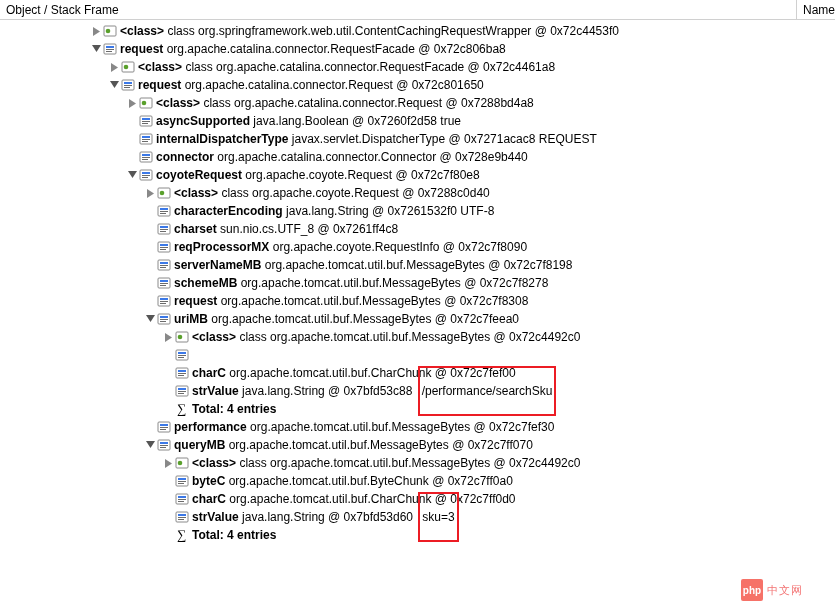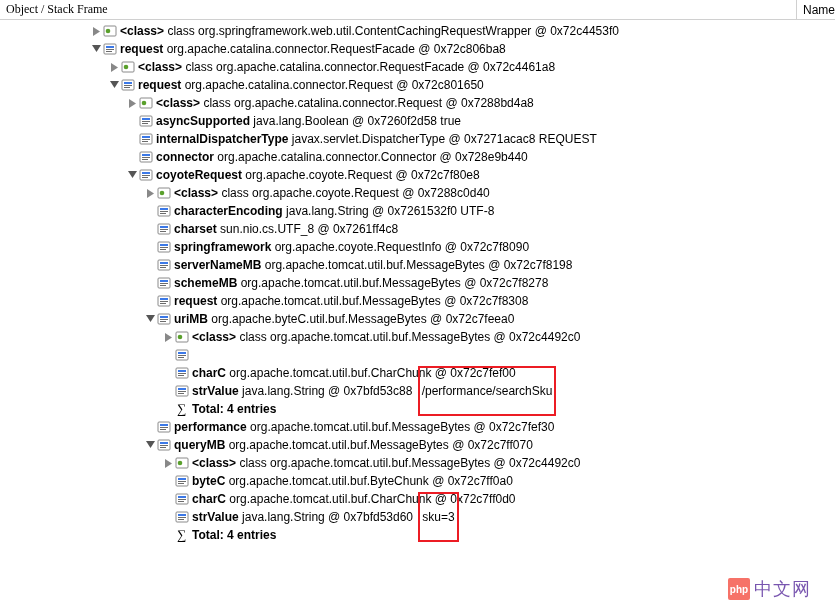--- a/index.html
+++ b/index.html
@@ -21,21 +21,20 @@
   align-items: center;
   font-size: 12px;
 }
 .header .col-obj {
   width: 800px;
   padding-left: 6px;
   border-right: 1px solid #d0d0d0;
   height: 100%;
   display: flex;
   align-items: center;
-  font-family: Liberation Serif, serif;
 }
 .header .col-name {
   flex: 1;
   padding-left: 6px;
 }
 .tree { padding: 2px 0 0 0; }
 .row {
   display: flex;
   align-items: center;
   height: 18px;
@@ -64,39 +63,39 @@
 .icon svg { width: 14px; height: 14px; }
 .label { display: inline; }
 .bold { font-weight: bold; }
 .boxed {
   border: 2px solid #ec1c24;
   padding: 16px 2px;
   margin-left: 2px;
 }
 .watermark {
   position: absolute;
-  right: 24px;
+  right: 32px;
   bottom: 8px;
   opacity: 0.75;
   display: flex;
   align-items: center;
   gap: 4px;
 }
 .watermark .logo {
   width: 22px; height: 22px;
   background: #f44336;
   border-radius: 2px;
   color: #fff;
   font-size: 10px;
   font-weight: bold;
   display: flex;
   align-items: center;
   justify-content: center;
 }
-.watermark .txt { color: #4c1d95; font-size: 18px; letter-spacing: 1px; text-align: center; }
+.watermark .txt { color: #ef4444; font-size: 11px; letter-spacing: 1px; text-align: center; }
 </style>
 </head>
 <body>
 
 <div class="header">
   <div class="col-obj">Object / Stack Frame</div>
   <div class="col-name">Name</div>
 </div>
 
 <div class="tree" id="tree">
@@ -292,21 +291,21 @@
         <svg width="9" height="9"></svg>
       </span>
       <span class="icon">
         <svg viewBox="0 0 14 14">
           <rect x="1" y="2" width="12" height="10" rx="1" fill="#fff" stroke="#8a8a8a"></rect>
           <rect x="3" y="4" width="8" height="2" fill="#3b78e7"></rect>
           <rect x="3" y="7" width="8" height="1" fill="#6b6b6b"></rect>
           <rect x="3" y="9" width="6" height="1" fill="#6b6b6b"></rect>
         </svg>
       </span>
-      <span class="label"><span class="bold">springframework</span><span> org.apache.coyote.RequestInfo @ 0x72c7f8090</span></span>
+      <span class="label"><span class="bold">reqProcessorMX</span><span> org.apache.coyote.RequestInfo @ 0x72c7f8090</span></span>
     </div>
     <div class="row">
       <span class="indent" style="width: 144px;"></span>
       <span class="twisty blank">
         <svg width="9" height="9"></svg>
       </span>
       <span class="icon">
         <svg viewBox="0 0 14 14">
           <rect x="1" y="2" width="12" height="10" rx="1" fill="#fff" stroke="#8a8a8a"></rect>
           <rect x="3" y="4" width="8" height="2" fill="#3b78e7"></rect>
@@ -354,21 +353,21 @@
         </svg>
       </span>
       <span class="icon">
         <svg viewBox="0 0 14 14">
           <rect x="1" y="2" width="12" height="10" rx="1" fill="#fff" stroke="#8a8a8a"></rect>
           <rect x="3" y="4" width="8" height="2" fill="#3b78e7"></rect>
           <rect x="3" y="7" width="8" height="1" fill="#6b6b6b"></rect>
           <rect x="3" y="9" width="6" height="1" fill="#6b6b6b"></rect>
         </svg>
       </span>
-      <span class="label"><span class="bold">uriMB</span><span> org.apache.byteC.util.buf.MessageBytes @ 0x72c7feea0</span></span>
+      <span class="label"><span class="bold">uriMB</span><span> org.apache.tomcat.util.buf.MessageBytes @ 0x72c7feea0</span></span>
     </div>
     <div class="row">
       <span class="indent" style="width: 162px;"></span>
       <span class="twisty">
         <svg width="9" height="9" viewBox="0 0 9 9">
           <path d="M1 0 L8 4.5 L1 9 Z" fill="#888"></path>
         </svg>
       </span>
       <span class="icon">
         <svg viewBox="0 0 14 14">

